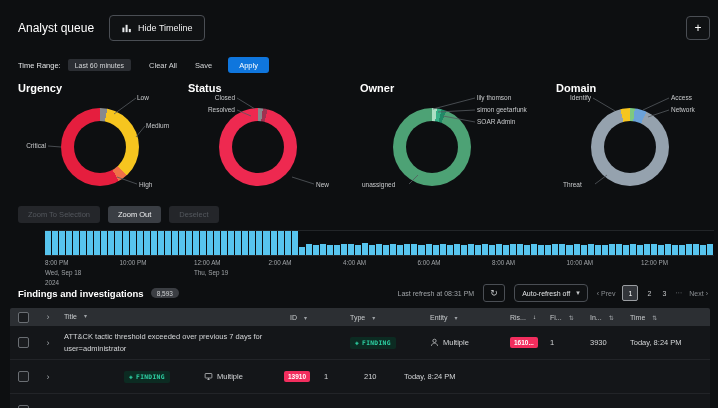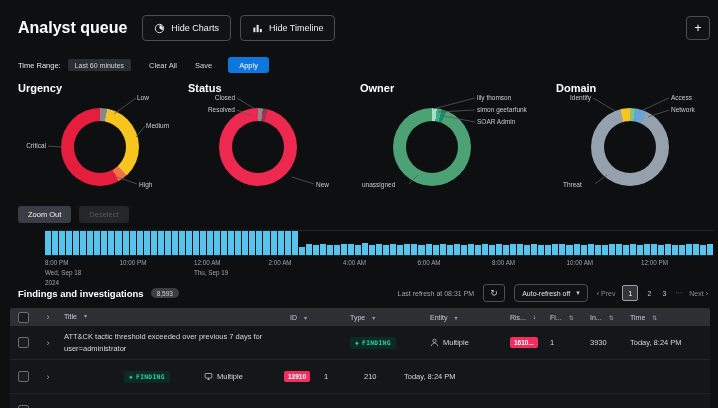--- a/index.html
+++ b/index.html
@@ -1,21 +1,21 @@
 <!DOCTYPE html>
 <html style="--accent: #0f76dd; --bar: #57c4ee; --risk: #f22e5e; --finding: #2ed3a5;"><head>
 <meta charset="utf-8">
 <style>
   html,body{margin:0;padding:0;background:#000;}
   .app{position:relative;width:718px;height:408px;background:#0d0f11;overflow:hidden;
        font-family:"Liberation Sans",sans-serif;color:#e8eaec;}
 
   
   .topbar{position:absolute;top:14px;left:18px;right:8px;height:28px;display:flex;align-items:center;gap:9px;}
-  .app-title{font-size:16px;font-weight:bold;color:#fff;white-space:nowrap;margin-right:6px;}
+  .app-title{font-size:12px;font-weight:normal;color:#fff;white-space:nowrap;margin-right:6px;}
   .searchbox{width:182px;height:24px;border:1px solid #4a4e54;border-radius:4px;background:#0f1113;
              display:flex;align-items:center;gap:5px;padding:0 7px;box-sizing:border-box;}
   .searchbox input{flex:1;background:transparent;border:none;outline:none;color:#c6c8ca;font-size:8.5px;
                    font-family:"Liberation Sans",sans-serif;}
   .searchbox input::placeholder{color:#9fa3a7;}
   .dropdown{height:24px;border:1px solid #4a4e54;border-radius:4px;background:#0f1113;display:flex;
             align-items:center;justify-content:space-between;padding:0 8px;font-size:8.5px;color:#e2e4e6;box-sizing:border-box;}
   .dd-time{width:112px;}
   .caret{font-size:7px;color:#c6c8ca;margin-left:6px;}
   .tbtn{height:26px;border:1px solid #4a4e54;border-radius:4px;background:#101214;display:flex;align-items:center;
@@ -95,29 +95,20 @@
 </head>
 <body>
 
 <div class="app">
 
   <div class="topbar">
     <div class="app-title">Analyst queue</div>
     <div class="tbtn">
       <span style="display:flex;">
         <svg width="11" height="11" viewBox="0 0 12 12">
-            <circle cx="6" cy="6" r="4.6" fill="none" stroke="#e8eaec" stroke-width="1"></circle>
-            <path d="M6 6 L6 2.2 A3.8 3.8 0 0 1 9.3 7.8 Z" fill="#e8eaec"></path>
-          </svg>
-      </span>
-      <span>Hide Charts</span>
-    </div>
-    <div class="tbtn">
-      <span style="display:flex;">
-        <svg width="11" height="11" viewBox="0 0 12 12">
             <rect x="1.5" y="5" width="2.2" height="5" fill="#e8eaec"></rect>
             <rect x="5" y="2" width="2.2" height="8" fill="#e8eaec"></rect>
             <rect x="8.5" y="6.5" width="2.2" height="3.5" fill="#e8eaec"></rect>
           </svg>
       </span>
       <span>Hide Timeline</span>
     </div>
     <div class="plusbtn">
       <span>+</span>
     </div>
@@ -184,20 +175,21 @@
           <line x1="409" y1="104" x2="418" y2="95"></line>
         <line x1="593" y1="18" x2="615" y2="31"></line>
           <line x1="643" y1="30" x2="669" y2="18"></line>
         <line x1="648" y1="37" x2="669" y2="30"></line>
           <line x1="595" y1="104" x2="607" y2="95"></line>
       </g>
     </svg>
   </div>
 
   <div class="zoomrow">
+    <span class="zbtn">Zoom To Selection</span>
     <span class="zbtn enabled">Zoom Out</span>
     <span class="zbtn">Deselect</span>
   </div>
 
   <div class="timeline" id="bars">
       <div class="bar" style="height: 100%;"></div>
       <div class="bar" style="height: 100%;"></div>
       <div class="bar" style="height: 100%;"></div>
       <div class="bar" style="height: 100%;"></div>
       <div class="bar" style="height: 100%;"></div>

